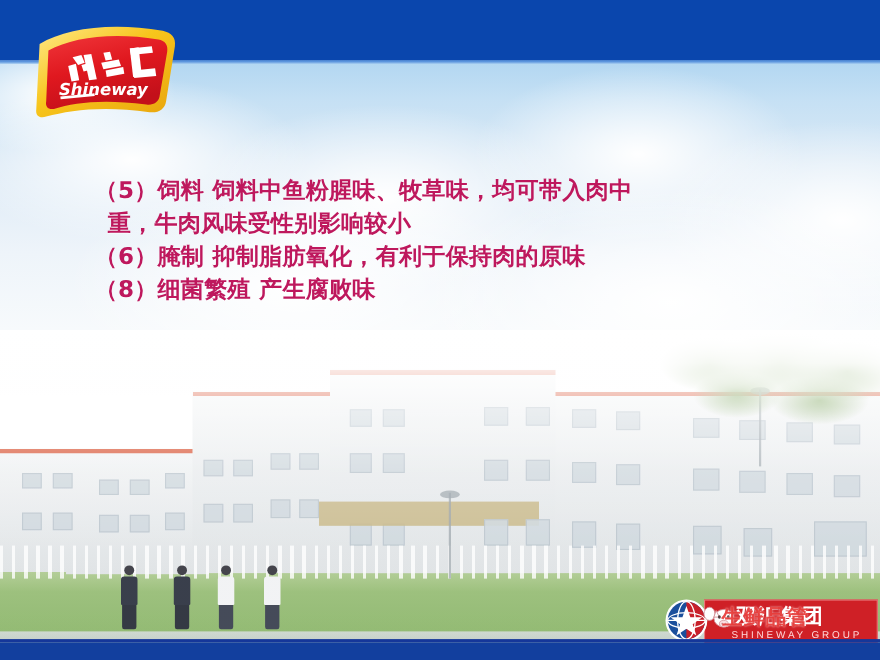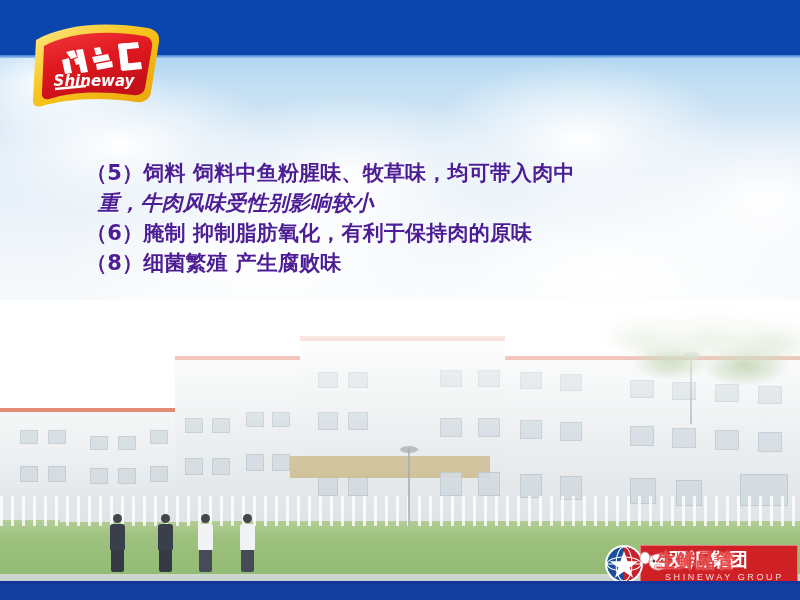--- a/index.html
+++ b/index.html
@@ -208,34 +208,33 @@
     width: 136px; height: 94px;
     z-index: 70;
   }
 
   
   .text-block {
     position: absolute;
     left: 86px; top: 158px;
     width: 660px;
     z-index: 55;
-    color: #4c1d95;
+    color: #be185d;
     font-family: "DejaVu Sans", "Liberation Sans", sans-serif;
     font-weight: bold;
     font-size: 21px;
     line-height: 30px;
     letter-spacing: 0.2px;
     text-shadow: 0 1px 0 rgba(255,255,255,0.55);
   }
   .text-line {
     white-space: nowrap;
   }
   .text-line.indent {
     padding-left: 12px;
-    font-style: italic;
   }
 
   
   .brand-bottom {
     position: absolute;
     right: 4px; bottom: 14px;
     width: 192px; height: 44px;
     z-index: 58;
   }
   .globe-mark {

